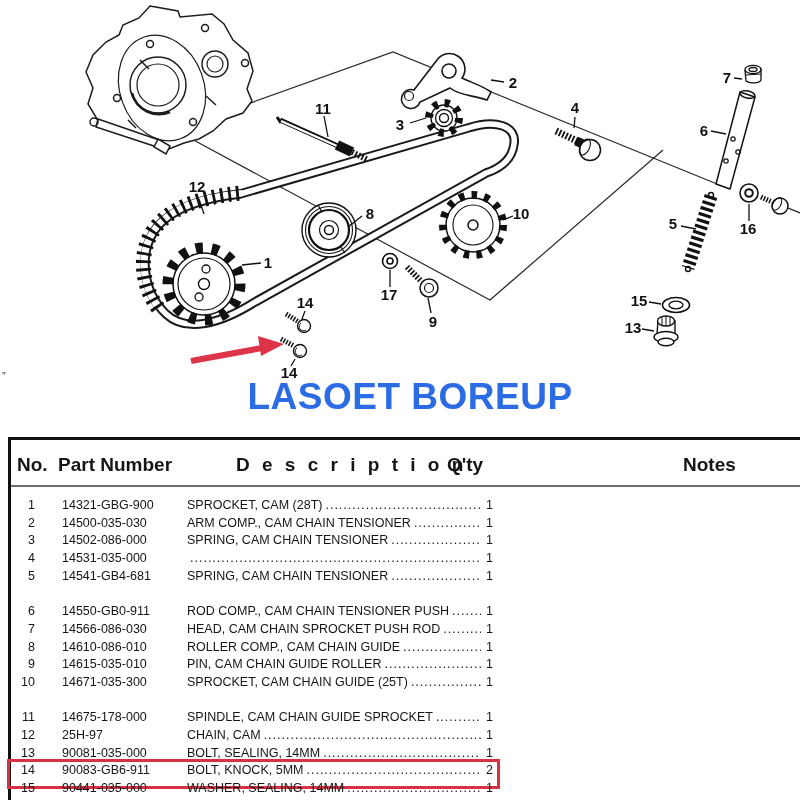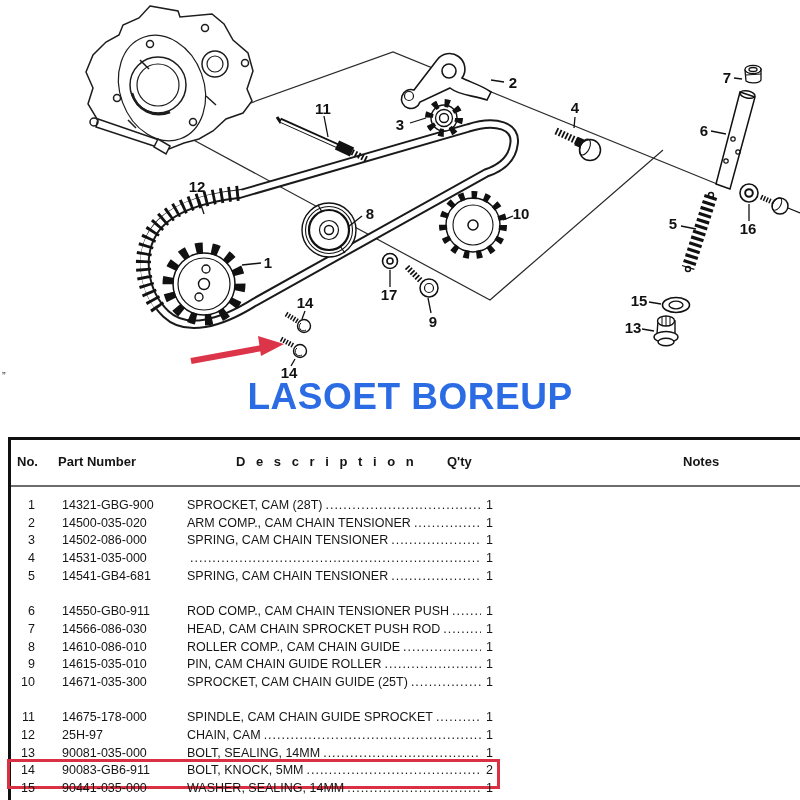--- a/index.html
+++ b/index.html
@@ -6,21 +6,21 @@
             font-family:"Liberation Sans", sans-serif;}
   .stage{position:relative;width:800px;height:800px;background:#fff;}
   
   .diagram{position:absolute;left:0;top:0;width:800px;height:436px;}
   .artifact{position:absolute;left:2px;top:370px;font-size:11px;color:#333;}
   .watermark{position:absolute;left:0;top:376px;width:820px;text-align:center;
              font-size:37px;font-weight:bold;letter-spacing:.5px;color:#2b6ce4;}
   
   .tframe{position:absolute;left:8px;top:437px;width:789px;height:363px;
           border-top:3px solid #101010;border-left:3px solid #101010;color:#151515;}
-  .thead{position:absolute;left:0;top:0;right:0;height:45px;font-weight:bold;font-size:13px;}
+  .thead{position:absolute;left:0;top:0;right:0;height:45px;font-weight:bold;font-size:19px;}
   .thead span{position:absolute;top:14px;white-space:nowrap;}
   .h-no{left:6px;}
   .h-part{left:47px;}
   .h-desc{left:225px;letter-spacing:3.5px;}
   .h-qty{left:436px;}
   .h-notes{left:672px;}
   .hrule{position:absolute;left:0;right:0;top:45px;height:2px;background:#6d6d6d;}
   .rows{position:absolute;left:0;right:0;top:57px;}
   .row{position:relative;display:flex;height:17.7px;line-height:17.7px;font-size:12.5px;}
   .row.gap{margin-top:17.7px;}
@@ -269,21 +269,21 @@
         <span class="c-no">1</span>
         <span class="c-part">14321-GBG-900</span>
         <span class="c-wrap">
             <span class="c-desc">SPROCKET, CAM (28T)</span>
             <span class="dots"></span>
             <span class="c-qty">1</span>
           </span>
       </div>
       <div class="row">
         <span class="c-no">2</span>
-        <span class="c-part">14500-035-020</span>
+        <span class="c-part">14500-035-030</span>
         <span class="c-wrap">
             <span class="c-desc">ARM COMP., CAM CHAIN TENSIONER</span>
             <span class="dots"></span>
             <span class="c-qty">1</span>
           </span>
       </div>
       <div class="row">
         <span class="c-no">3</span>
         <span class="c-part">14502-086-000</span>
         <span class="c-wrap">

